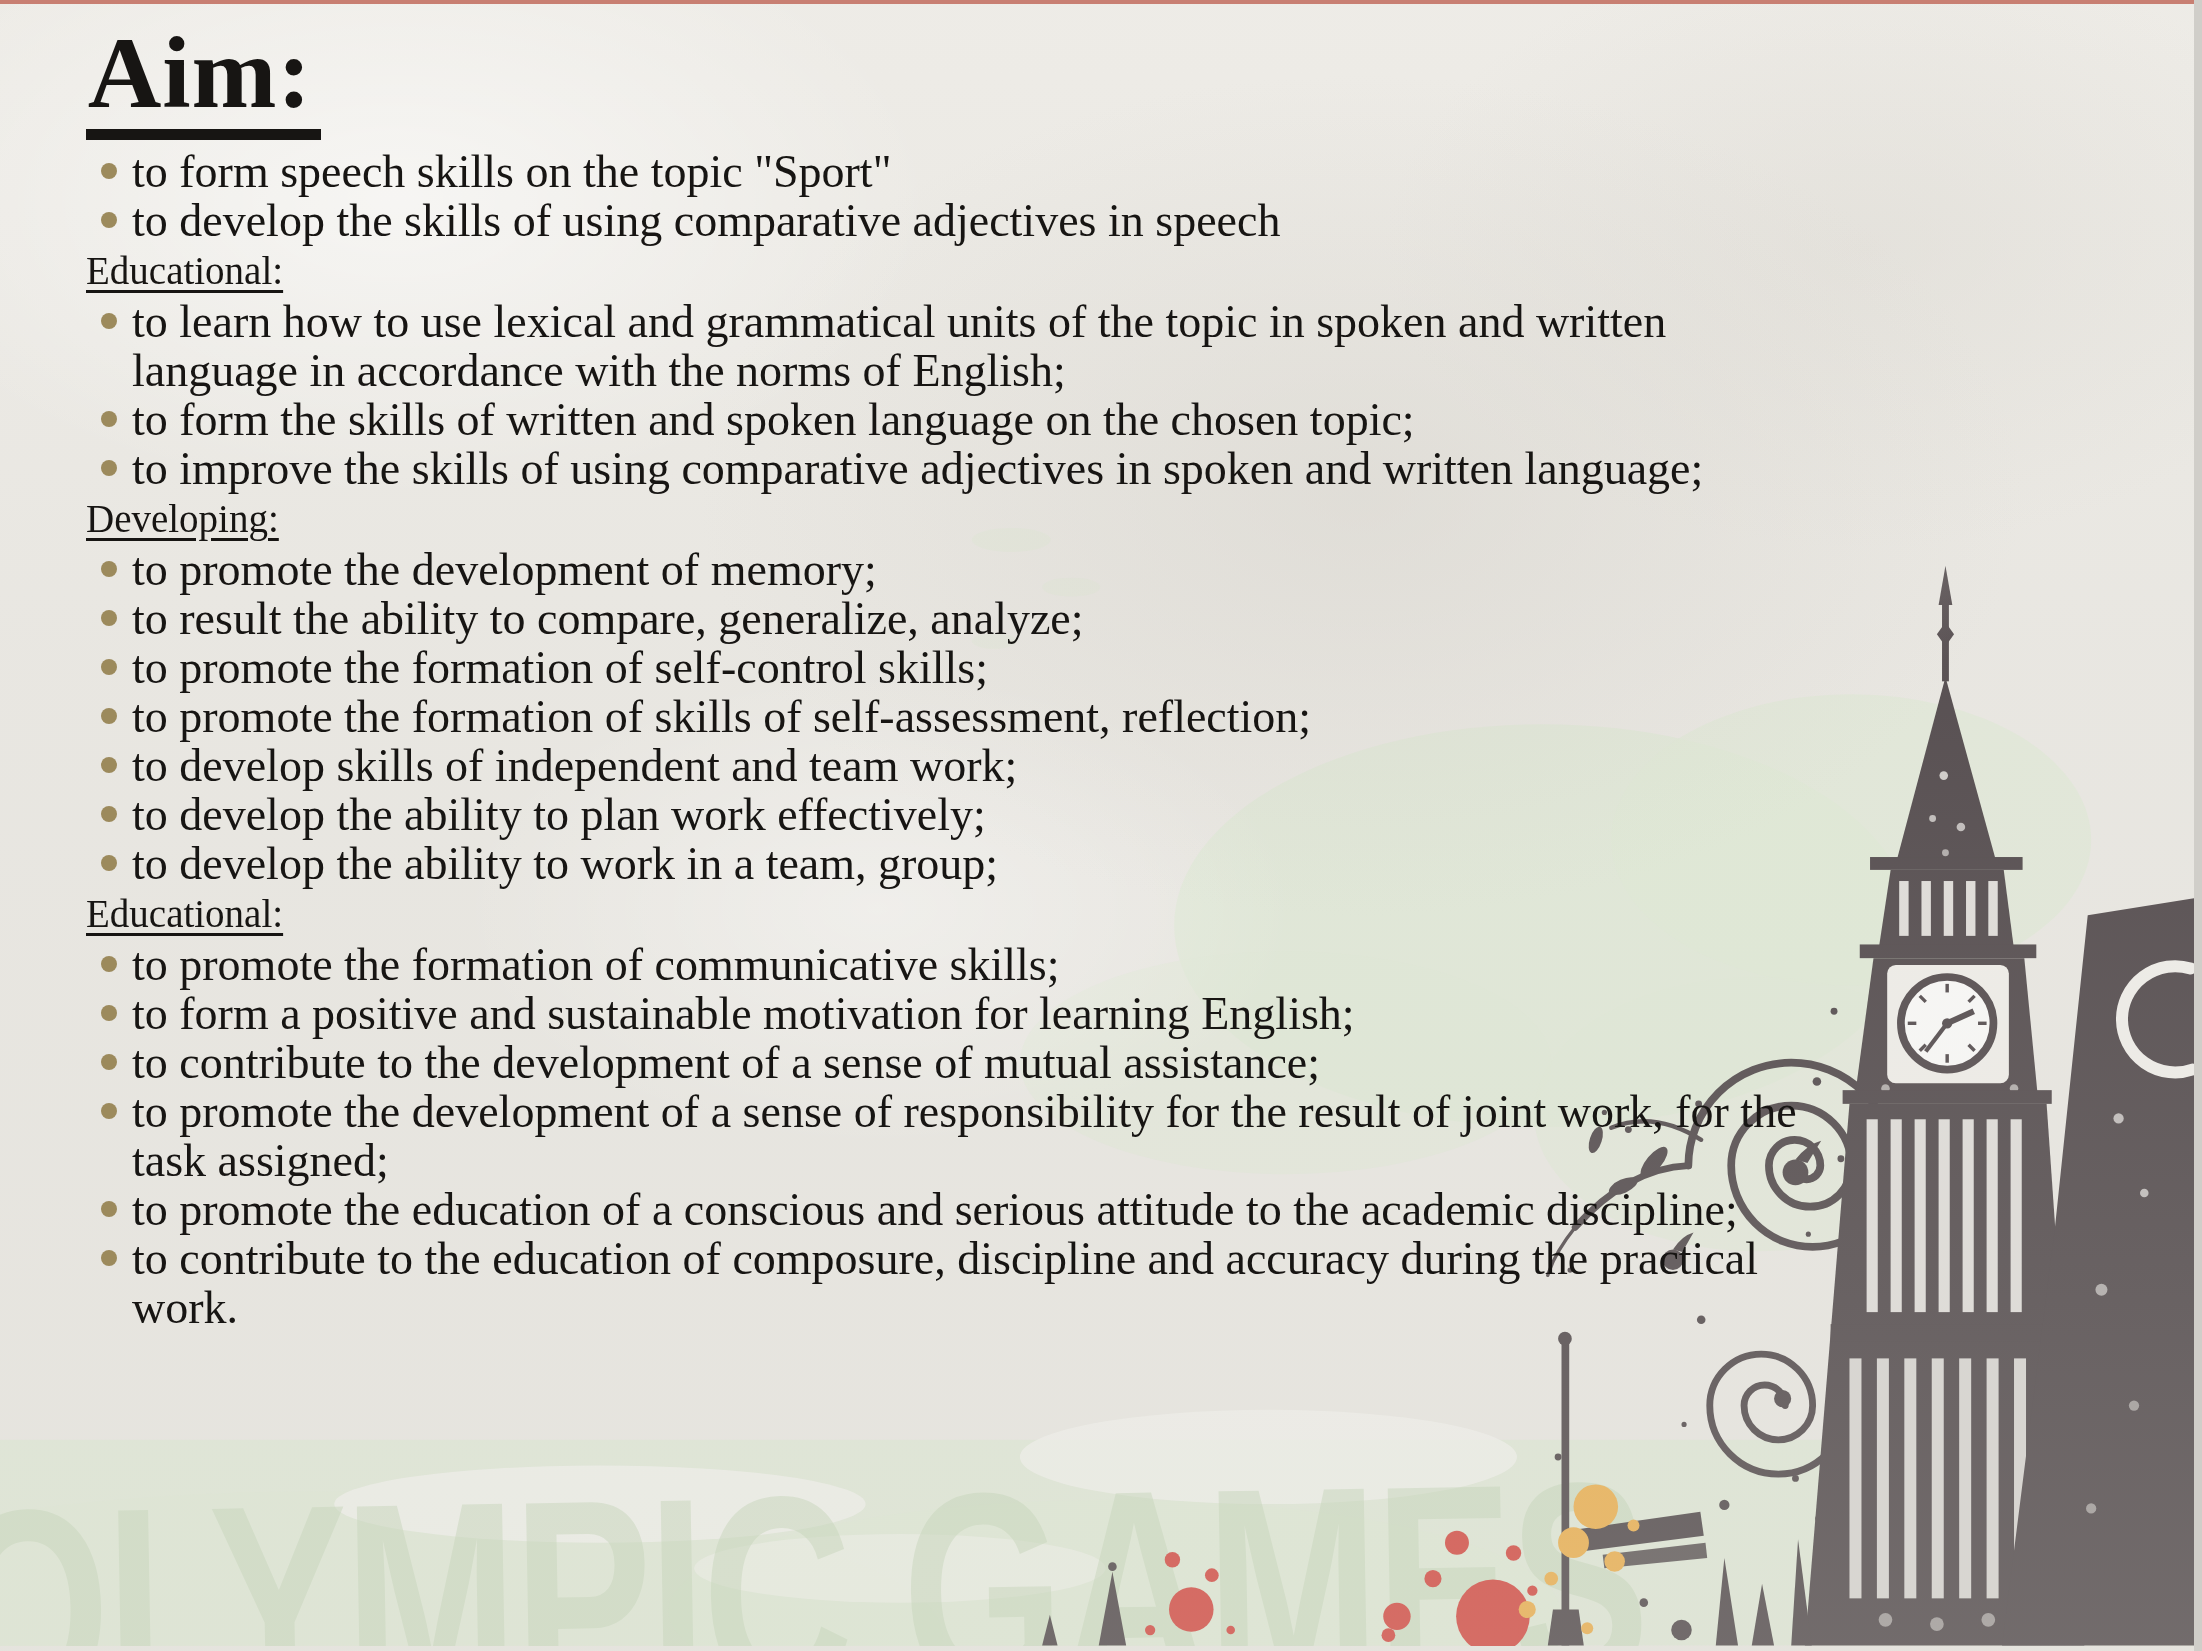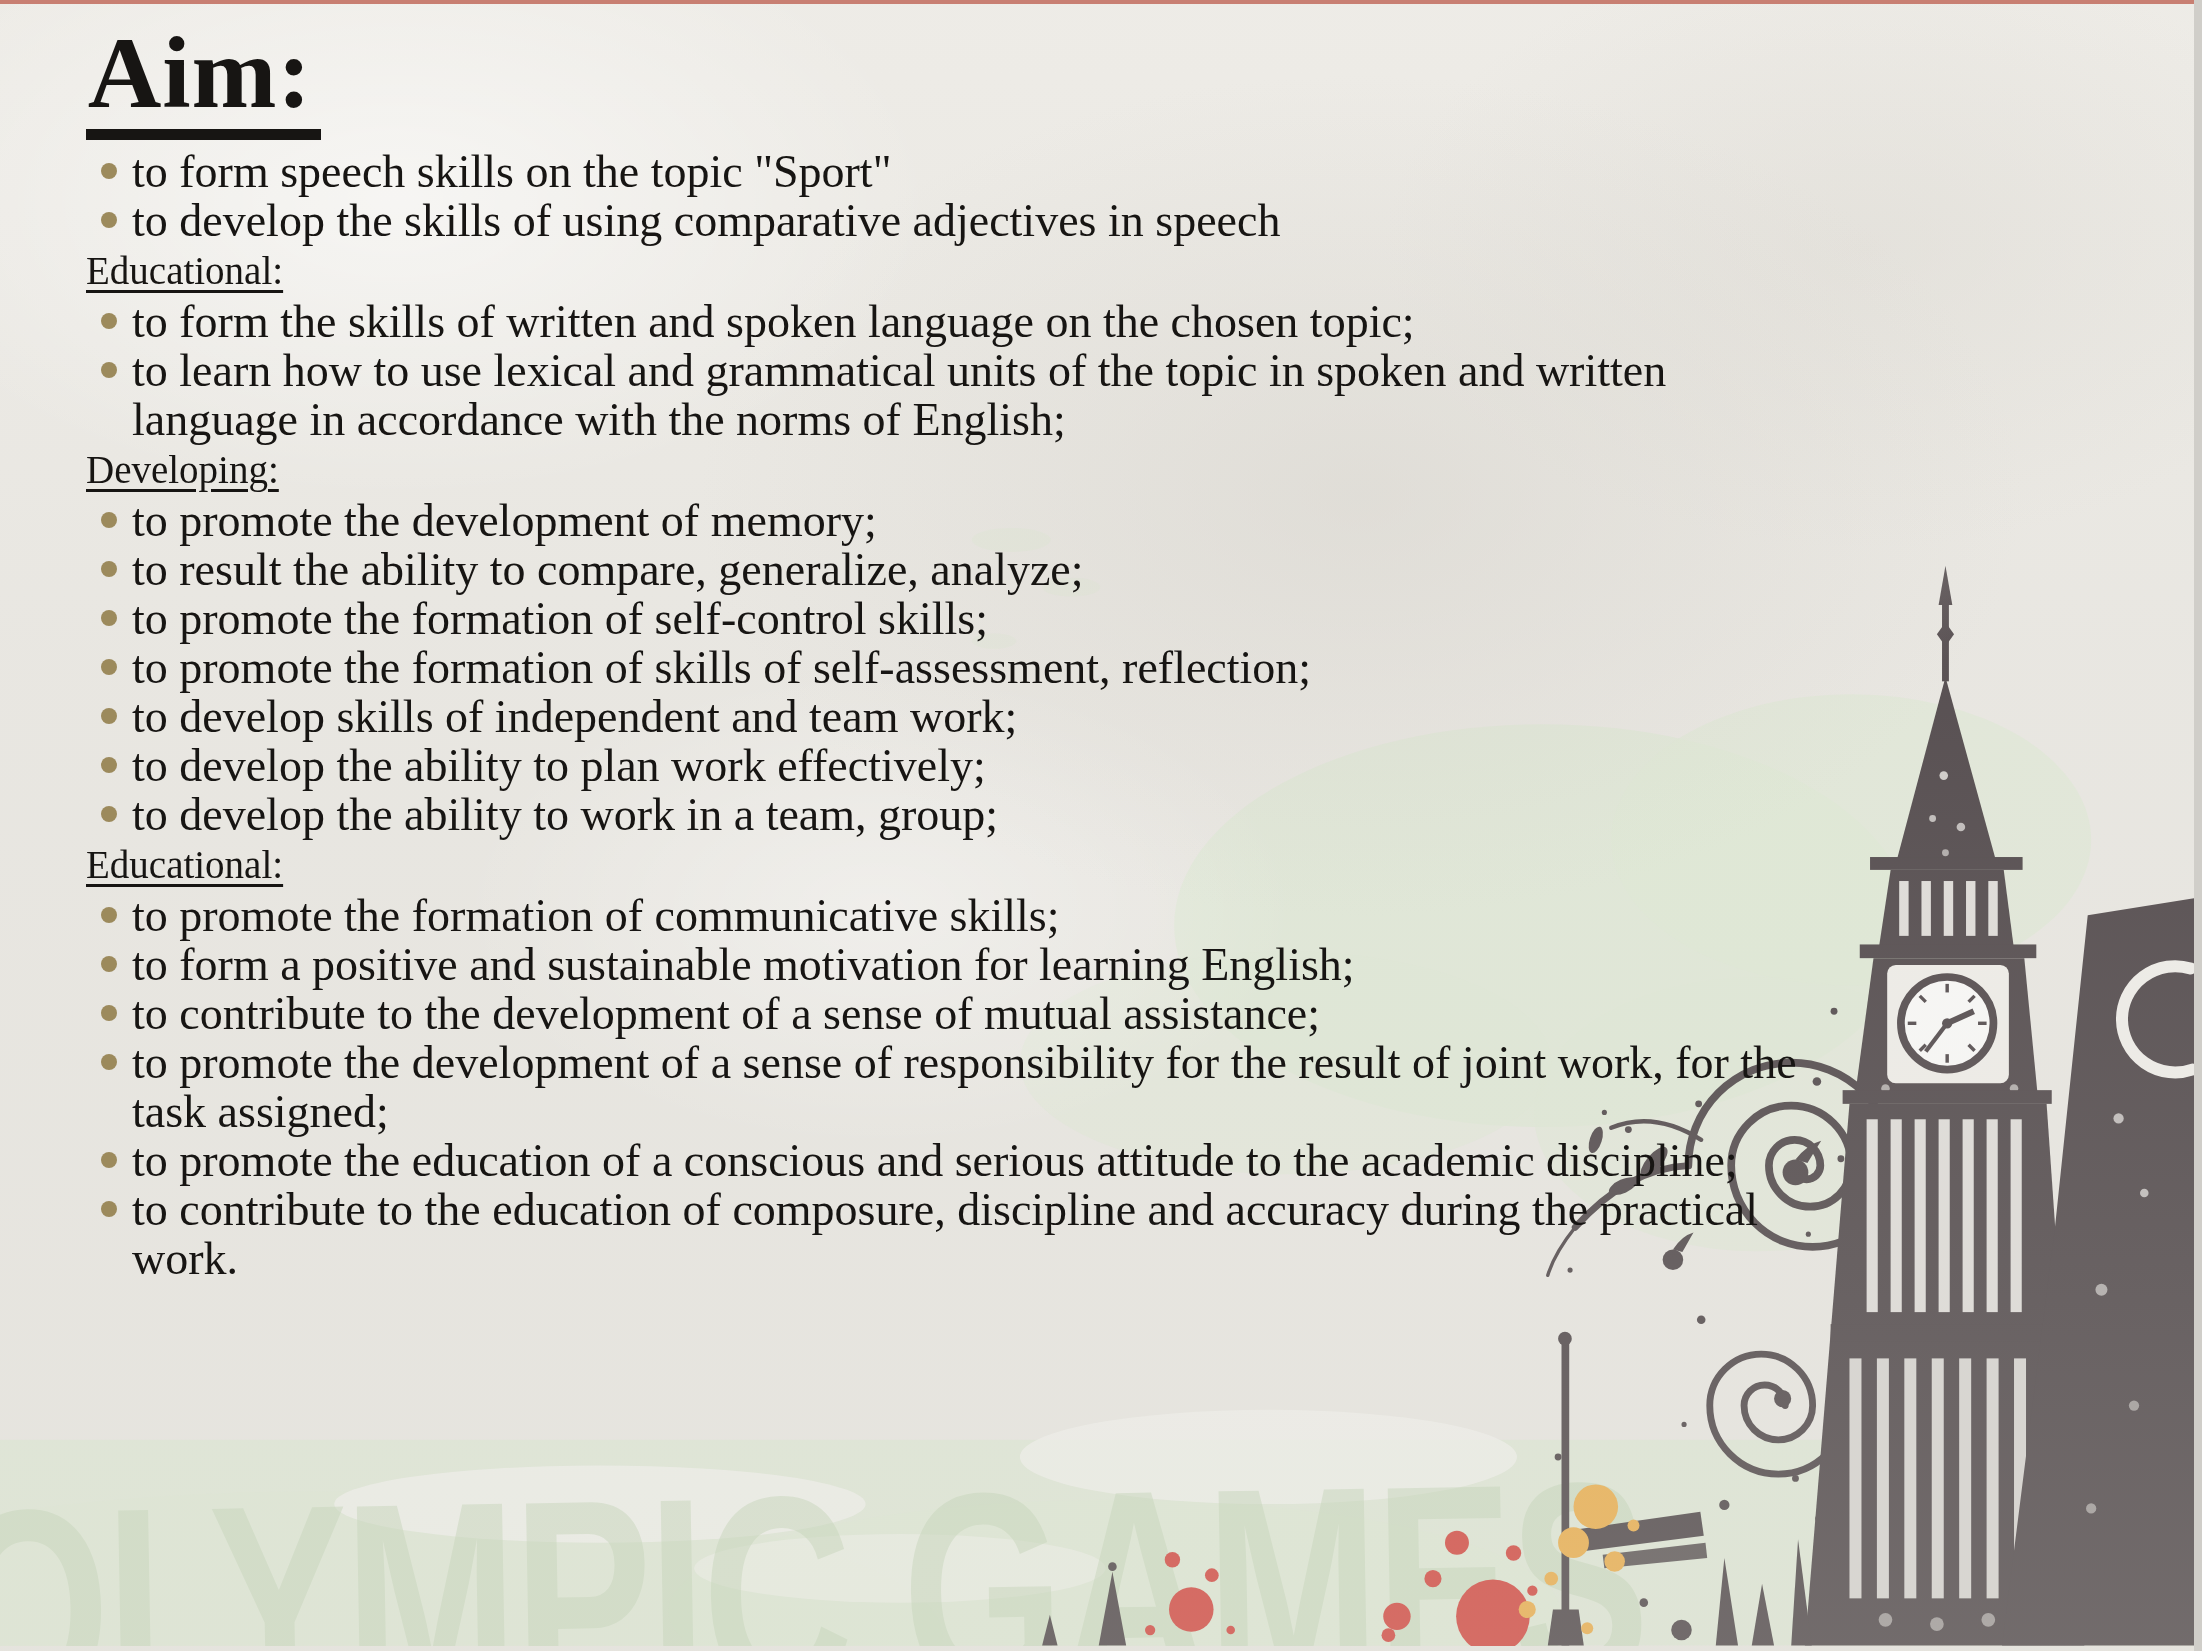--- a/index.html
+++ b/index.html
@@ -259,22 +259,23 @@
       <h1 class="heading">Aim:</h1>
     </div>
     <ul class="bullets">
       <li>to form speech skills on the topic "Sport"</li>
       <li>to develop the skills of using comparative adjectives in speech</li>
     </ul>
 
 
     <div class="group-label">Educational:</div>
     <ul class="bullets">
+      <li>to learn how to use lexical and grammatical units of the topic in spoken and written language in accordance with the norms of English;</li>
       <li>to form the skills of written and spoken language on the chosen topic;</li>
-      <li>to learn how to use lexical and grammatical units of the topic in spoken and written language in accordance with the norms of English;</li>
+      <li>to improve the skills of using comparative adjectives in spoken and written language;</li>
     </ul>
 
     <div class="group-label">Developing:</div>
     <ul class="bullets">
       <li>to promote the development of memory;</li>
       <li>to result the ability to compare, generalize, analyze;</li>
       <li>to promote the formation of self-control skills;</li>
       <li>to promote the formation of skills of self-assessment, reflection;</li>
       <li>to develop skills of independent and team work;</li>
       <li>to develop the ability to plan work effectively;</li>

